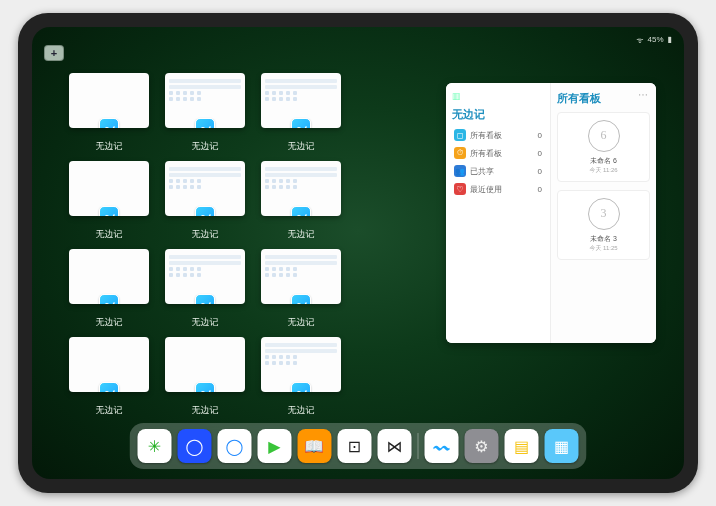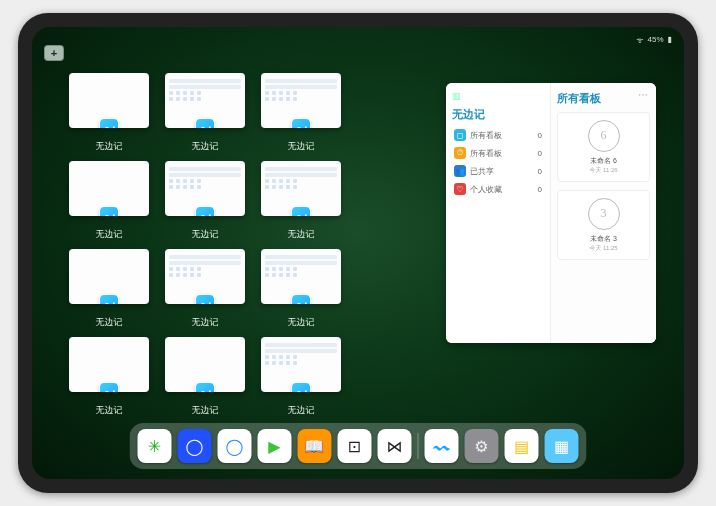--- a/index.html
+++ b/index.html
@@ -458,21 +458,21 @@
               <span class="lab">所有看板</span>
               <span>0</span>
             </li>
             <li>
               <span class="ic" style="background: rgb(46, 123, 214);">👥</span>
               <span class="lab">已共享</span>
               <span>0</span>
             </li>
             <li>
               <span class="ic" style="background: rgb(224, 66, 63);">♡</span>
-              <span class="lab">个人收藏</span>
+              <span class="lab">最近使用</span>
               <span>0</span>
             </li>
           </ul>
       </div>
       <div class="panel-right">
         <span class="dots">⋯</span>
         <h4>所有看板</h4>
         <div id="boards">
             <div class="board">
               <div class="sketch">6</div>

